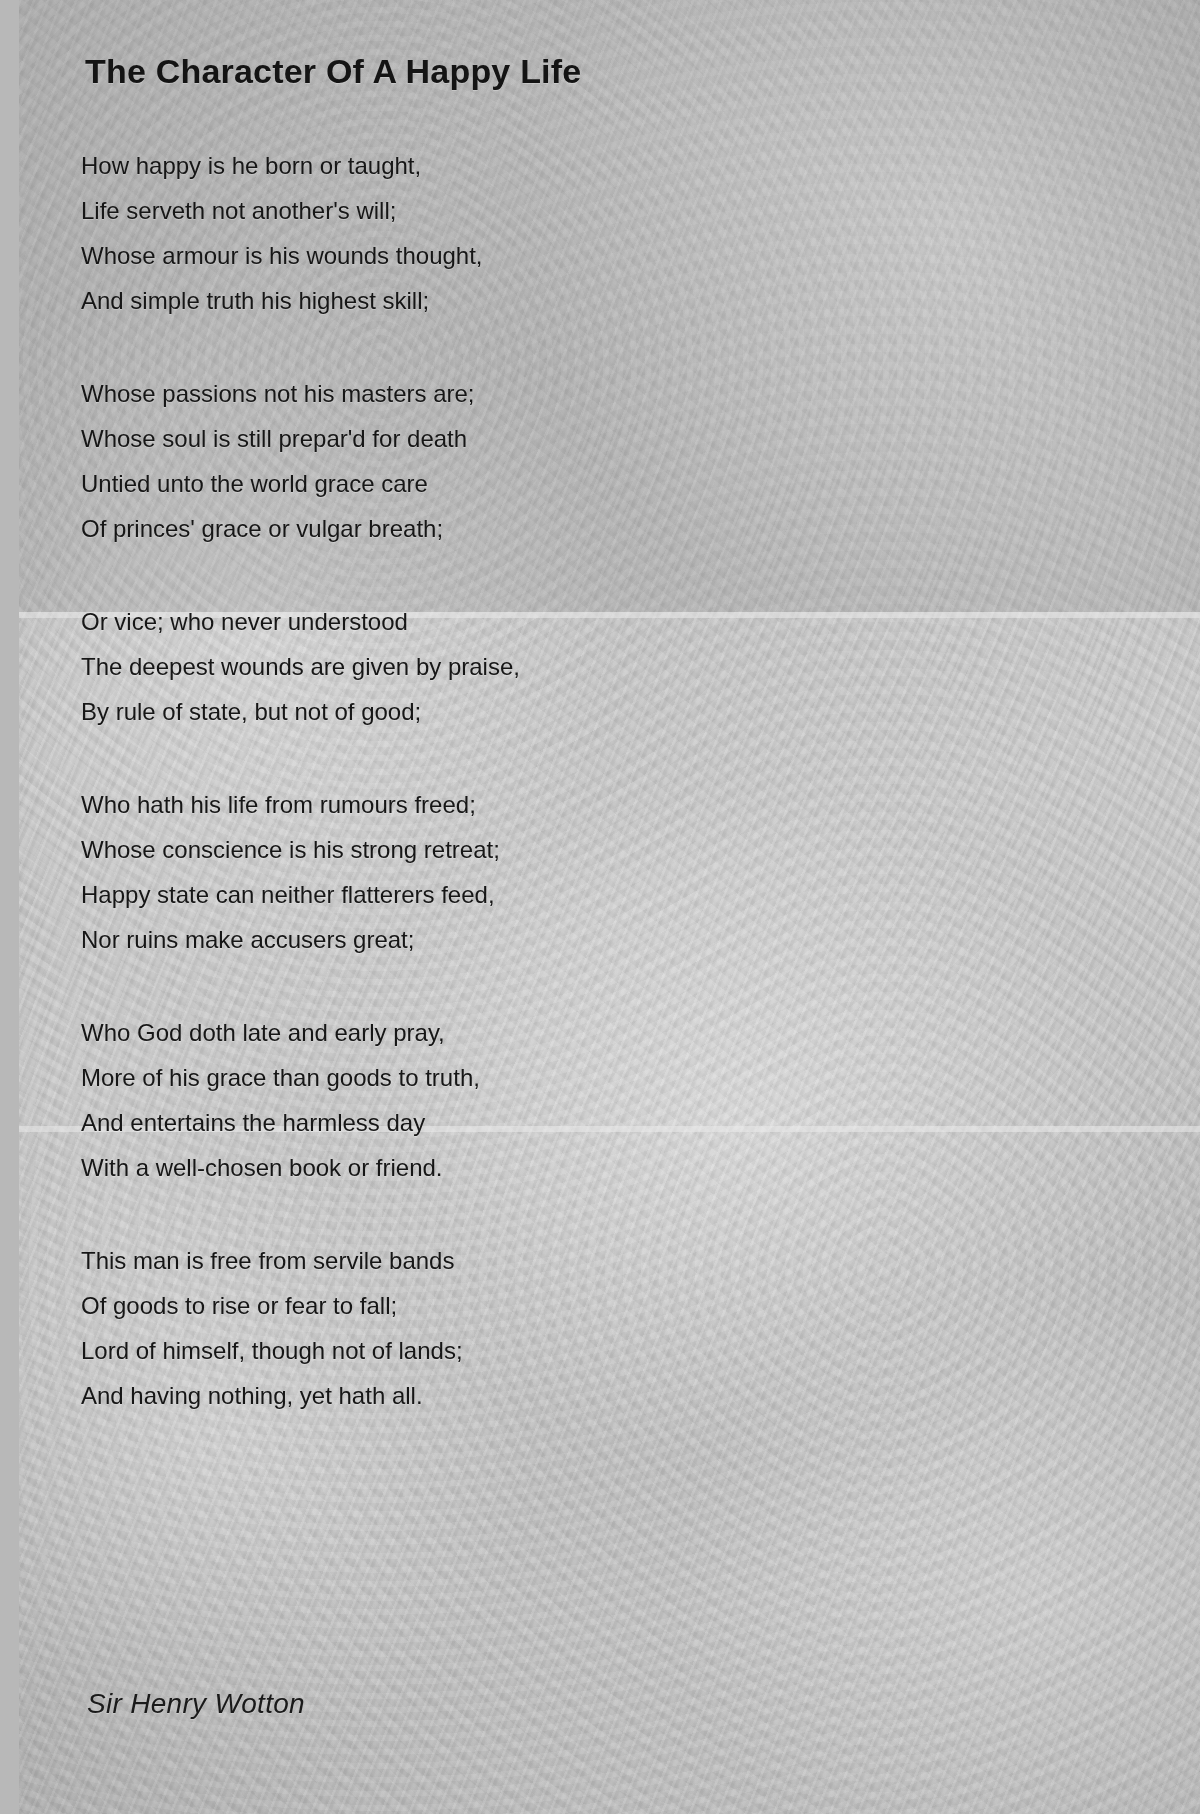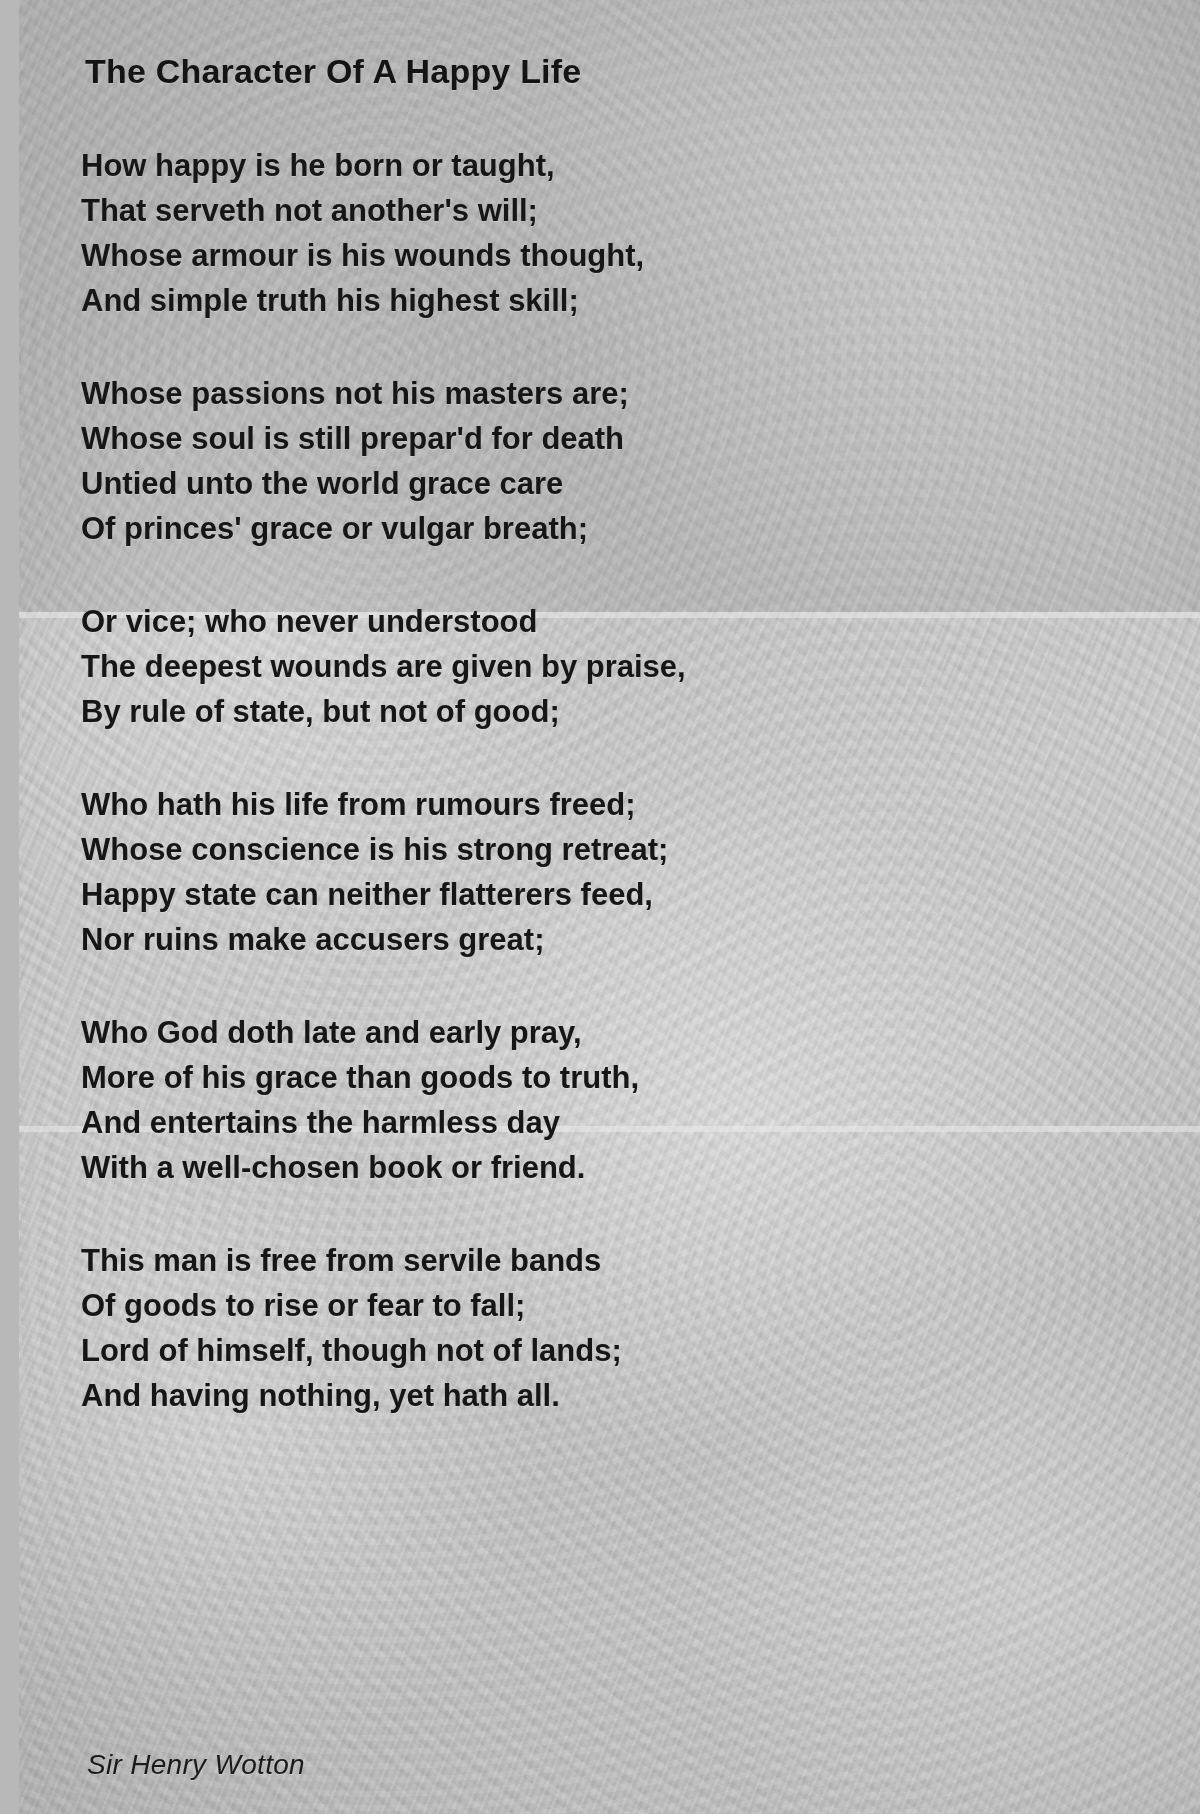--- a/index.html
+++ b/index.html
@@ -66,31 +66,31 @@
     color: #141414;
     letter-spacing: 0.2px;
     margin: 12px 0 0 4px;
     text-shadow: 0 1px 0 rgba(255,255,255,0.25);
   }
   .stanza {
     margin-top: 48px;
   }
   .stanza:first-of-type { margin-top: 52px; }
   .line {
-    font-size: 31px;
-    font-weight: bold;
+    font-size: 24px;
+    font-weight: normal;
     color: #161616;
     line-height: 45px;
     white-space: pre;
     text-shadow: 0 1px 0 rgba(255,255,255,0.22);
   }
   .author {
     position: absolute;
     left: 68px;
-    top: 1749px;
+    top: 1688px;
     font-size: 28px;
     font-style: italic;
     color: #1a1a1a;
     letter-spacing: 0.3px;
     text-shadow: 0 1px 0 rgba(255,255,255,0.22);
   }
 </style>
 </head>
 <body>
 
@@ -100,21 +100,21 @@
   <div class="bg-band band-1"></div>
   <div class="bg-band band-2"></div>
   <div class="bg-band band-3"></div>
   <div class="vign"></div>
 
   <div class="content">
     <h1 class="poem-title">The Character Of A Happy Life</h1>
 
     <div class="stanza">
       <div class="line">How happy is he born or taught,</div>
-      <div class="line">That serveth not another's will;</div>
+      <div class="line">Life serveth not another's will;</div>
       <div class="line">Whose armour is his wounds thought,</div>
       <div class="line">And simple truth his highest skill;</div>
     </div>
 
     <div class="stanza">
       <div class="line">Whose passions not his masters are;</div>
       <div class="line">Whose soul is still prepar'd for death</div>
       <div class="line">Untied unto the world grace care</div>
       <div class="line">Of princes' grace or vulgar breath;</div>
     </div>

